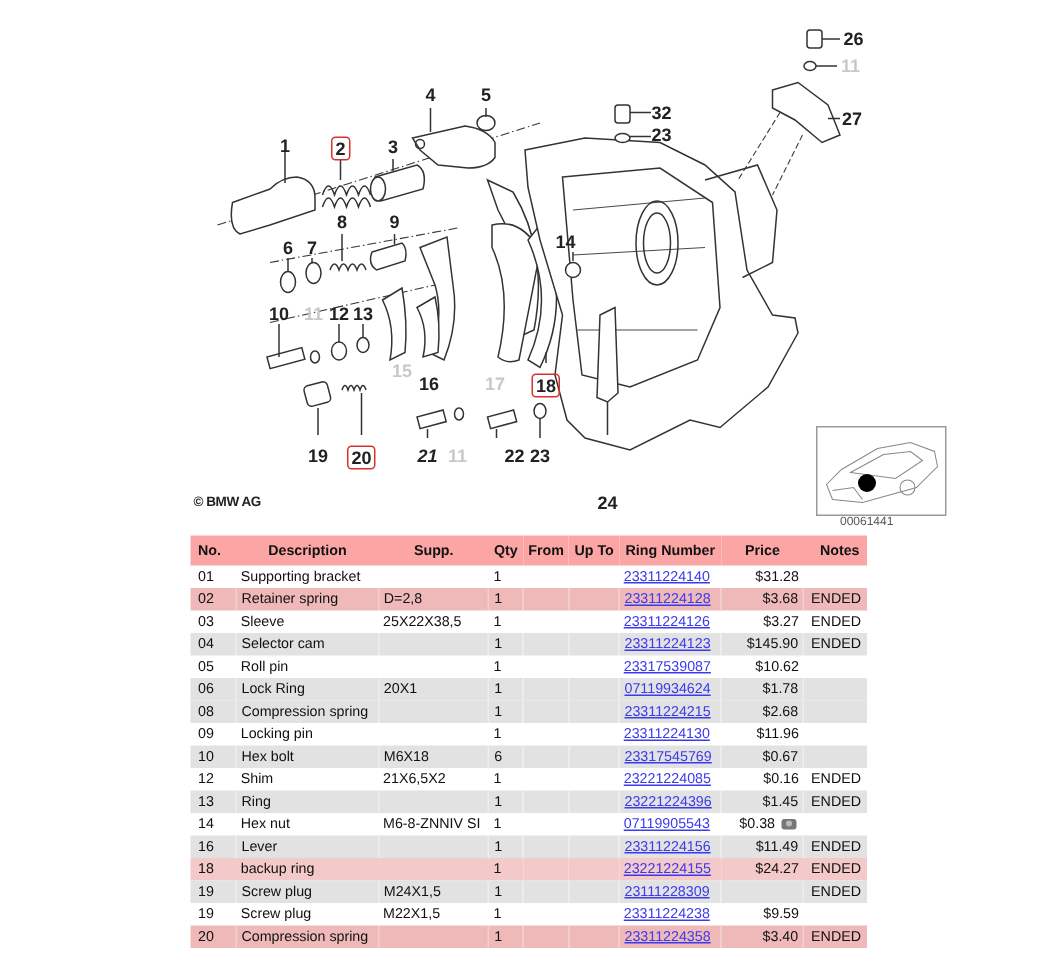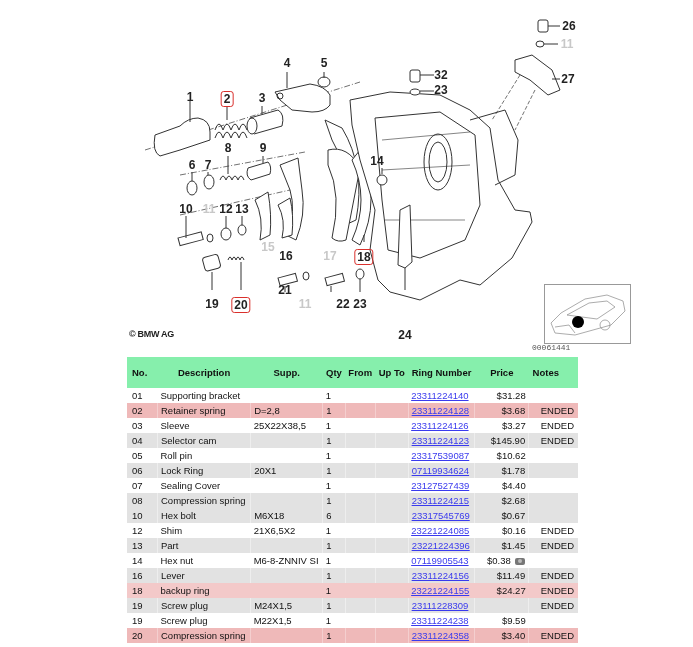--- a/index.html
+++ b/index.html
@@ -6,27 +6,27 @@
   body { width: 693px; height: 647px; position: relative; overflow: hidden;
          font-family: "Liberation Sans", sans-serif; color: #111; }
   #diagram { position: absolute; left: 120px; top: 0; width: 520px; height: 335px; }
   #diagram svg { position: absolute; left: 0; top: 0; }
   .callout { position: absolute; font-family: "Liberation Sans", sans-serif; font-weight: bold;
              font-size: 12px; color: #222; line-height: 14px; transform: translateX(-50%); }
   .callout.grey { color: #c8c8c8; }
   .callout.boxed { border: 1.5px solid #d9302c; border-radius: 3px; padding: 0 2px; }
   #thumb { position: absolute; left: 544px; top: 284px; width: 85px; height: 58px;
            border: 1px solid #999; background: #fff; }
-  #thumb-id { position: absolute; left: 532px; top: 343px; font-size: 8px; color: #555;
-              font-family: Liberation Mono, monospace; text-align: right; }
+  #thumb-id { position: absolute; left: 560px; top: 343px; font-size: 8px; color: #555;
+              font-family: Liberation Sans, sans-serif; text-align: right; }
   #copyright { position: absolute; left: 129px; top: 329px; font-size: 9px; font-weight: bold;
                letter-spacing: -0.3px; color: #222; }
   table { position: absolute; left: 127px; top: 357px; width: 451px; border-collapse: collapse;
           font-size: 9.5px; font-family: "Liberation Sans", sans-serif; }
-  th { background: #86efac; font-weight: bold; height: 31px; padding: 0 3px; text-align: center; }
+  th { background: #fca5a5; font-weight: bold; height: 20px; padding: 0 3px; text-align: center; }
   td { height: 15px; padding: 0 3px; white-space: nowrap; }
   tr.shade td { background: #e2e2e2; border-left: 1px solid #eeeeee; }
   tr.shade td:first-child { border-left: none; }
   tr.hl td { background: #efb9b9; border-left: 1px solid #f4cfcf; }
   tr.hl td:first-child { border-left: none; }
   tr.hl-light td { background: #f3c9c9; }
   td.no { width: 22px; padding-left: 5px; }
   td.price { text-align: right; }
   td.notes { text-align: right; padding-right: 4px; }
   a.pn { color: #3a3aee; text-decoration: underline; }
@@ -151,21 +151,21 @@
       <div class="callout grey" style="left: 89px; top: 202px;">11</div>
       <div class="callout" style="left: 106px; top: 202px;">12</div>
       <div class="callout" style="left: 122px; top: 202px;">13</div>
       <div class="callout" style="left: 257px; top: 154px;">14</div>
       <div class="callout grey" style="left: 148px; top: 240px;">15</div>
       <div class="callout" style="left: 166px; top: 249px;">16</div>
       <div class="callout grey" style="left: 210px; top: 249px;">17</div>
       <div class="callout boxed" style="left: 244px; top: 249px;">18</div>
       <div class="callout" style="left: 92px; top: 297px;">19</div>
       <div class="callout boxed" style="left: 121px; top: 297px;">20</div>
-      <div class="callout" style="left: 165px; top: 283px;">21</div>
+      <div class="callout" style="left: 165px; top: 297px; font-style: italic;">21</div>
       <div class="callout grey" style="left: 185px; top: 297px;">11</div>
       <div class="callout" style="left: 211px; top: 297px; margin-left: 12px;">22</div>
       <div class="callout" style="left: 240px; top: 297px;">23</div>
       <div class="callout" style="left: 285px; top: 297px; margin-top: 31px;">24</div>
       <div class="callout" style="left: 321px; top: 68px;">32</div>
       <div class="callout" style="left: 321px; top: 83px;">23</div>
       <div class="callout" style="left: 449px; top: 19px;">26</div>
       <div class="callout grey" style="left: 447px; top: 37px;">11</div>
       <div class="callout" style="left: 448px; top: 72px;">27</div>
     </div>
@@ -189,21 +189,21 @@
   <thead>
     <tr>
       <th style="text-align:left;padding-left:5px;">No.</th>
       <th>Description</th>
       <th>Supp.</th>
       <th>Qty</th>
       <th>From</th>
       <th>Up To</th>
       <th>Ring Number</th>
       <th>Price</th>
-      <th style="text-align:right;padding-right:19px;">Notes</th>
+      <th style="text-align:right;padding-right:5px;">Notes</th>
     </tr>
   </thead>
   <tbody id="tbody">
       <tr class="plain">
         <td class="no">01</td>
         <td>Supporting bracket</td>
         <td></td>
         <td>1</td>
         <td></td>
         <td></td>
@@ -259,40 +259,40 @@
         <td class="no">06</td>
         <td>Lock Ring</td>
         <td>20X1</td>
         <td>1</td>
         <td></td>
         <td></td>
         <td><a class="pn">07119934624</a></td>
         <td class="price"><span>$1.78</span></td>
         <td class="notes"></td>
       </tr>
-      <tr class="plain">
-        <td class="no">07</td>
-        <td>Sealing Cover</td>
-        <td></td>
-        <td>1</td>
-        <td></td>
-        <td></td>
-        <td><a class="pn">23127527439</a></td>
-        <td class="price"><span>$4.40</span></td>
-        <td class="notes"></td>
-      </tr>
       <tr class="shade">
         <td class="no">08</td>
         <td>Compression spring</td>
         <td></td>
         <td>1</td>
         <td></td>
         <td></td>
         <td><a class="pn">23311224215</a></td>
         <td class="price"><span>$2.68</span></td>
+        <td class="notes"></td>
+      </tr>
+      <tr class="plain">
+        <td class="no">09</td>
+        <td>Locking pin</td>
+        <td></td>
+        <td>1</td>
+        <td></td>
+        <td></td>
+        <td><a class="pn">23311224130</a></td>
+        <td class="price"><span>$11.96</span></td>
         <td class="notes"></td>
       </tr>
       <tr class="shade">
         <td class="no">10</td>
         <td>Hex bolt</td>
         <td>M6X18</td>
         <td>6</td>
         <td></td>
         <td></td>
         <td><a class="pn">23317545769</a></td>
@@ -305,21 +305,21 @@
         <td>21X6,5X2</td>
         <td>1</td>
         <td></td>
         <td></td>
         <td><a class="pn">23221224085</a></td>
         <td class="price"><span>$0.16</span></td>
         <td class="notes">ENDED</td>
       </tr>
       <tr class="shade">
         <td class="no">13</td>
-        <td>Part</td>
+        <td>Ring</td>
         <td></td>
         <td>1</td>
         <td></td>
         <td></td>
         <td><a class="pn">23221224396</a></td>
         <td class="price"><span>$1.45</span></td>
         <td class="notes">ENDED</td>
       </tr>
       <tr class="plain">
         <td class="no">14</td>

